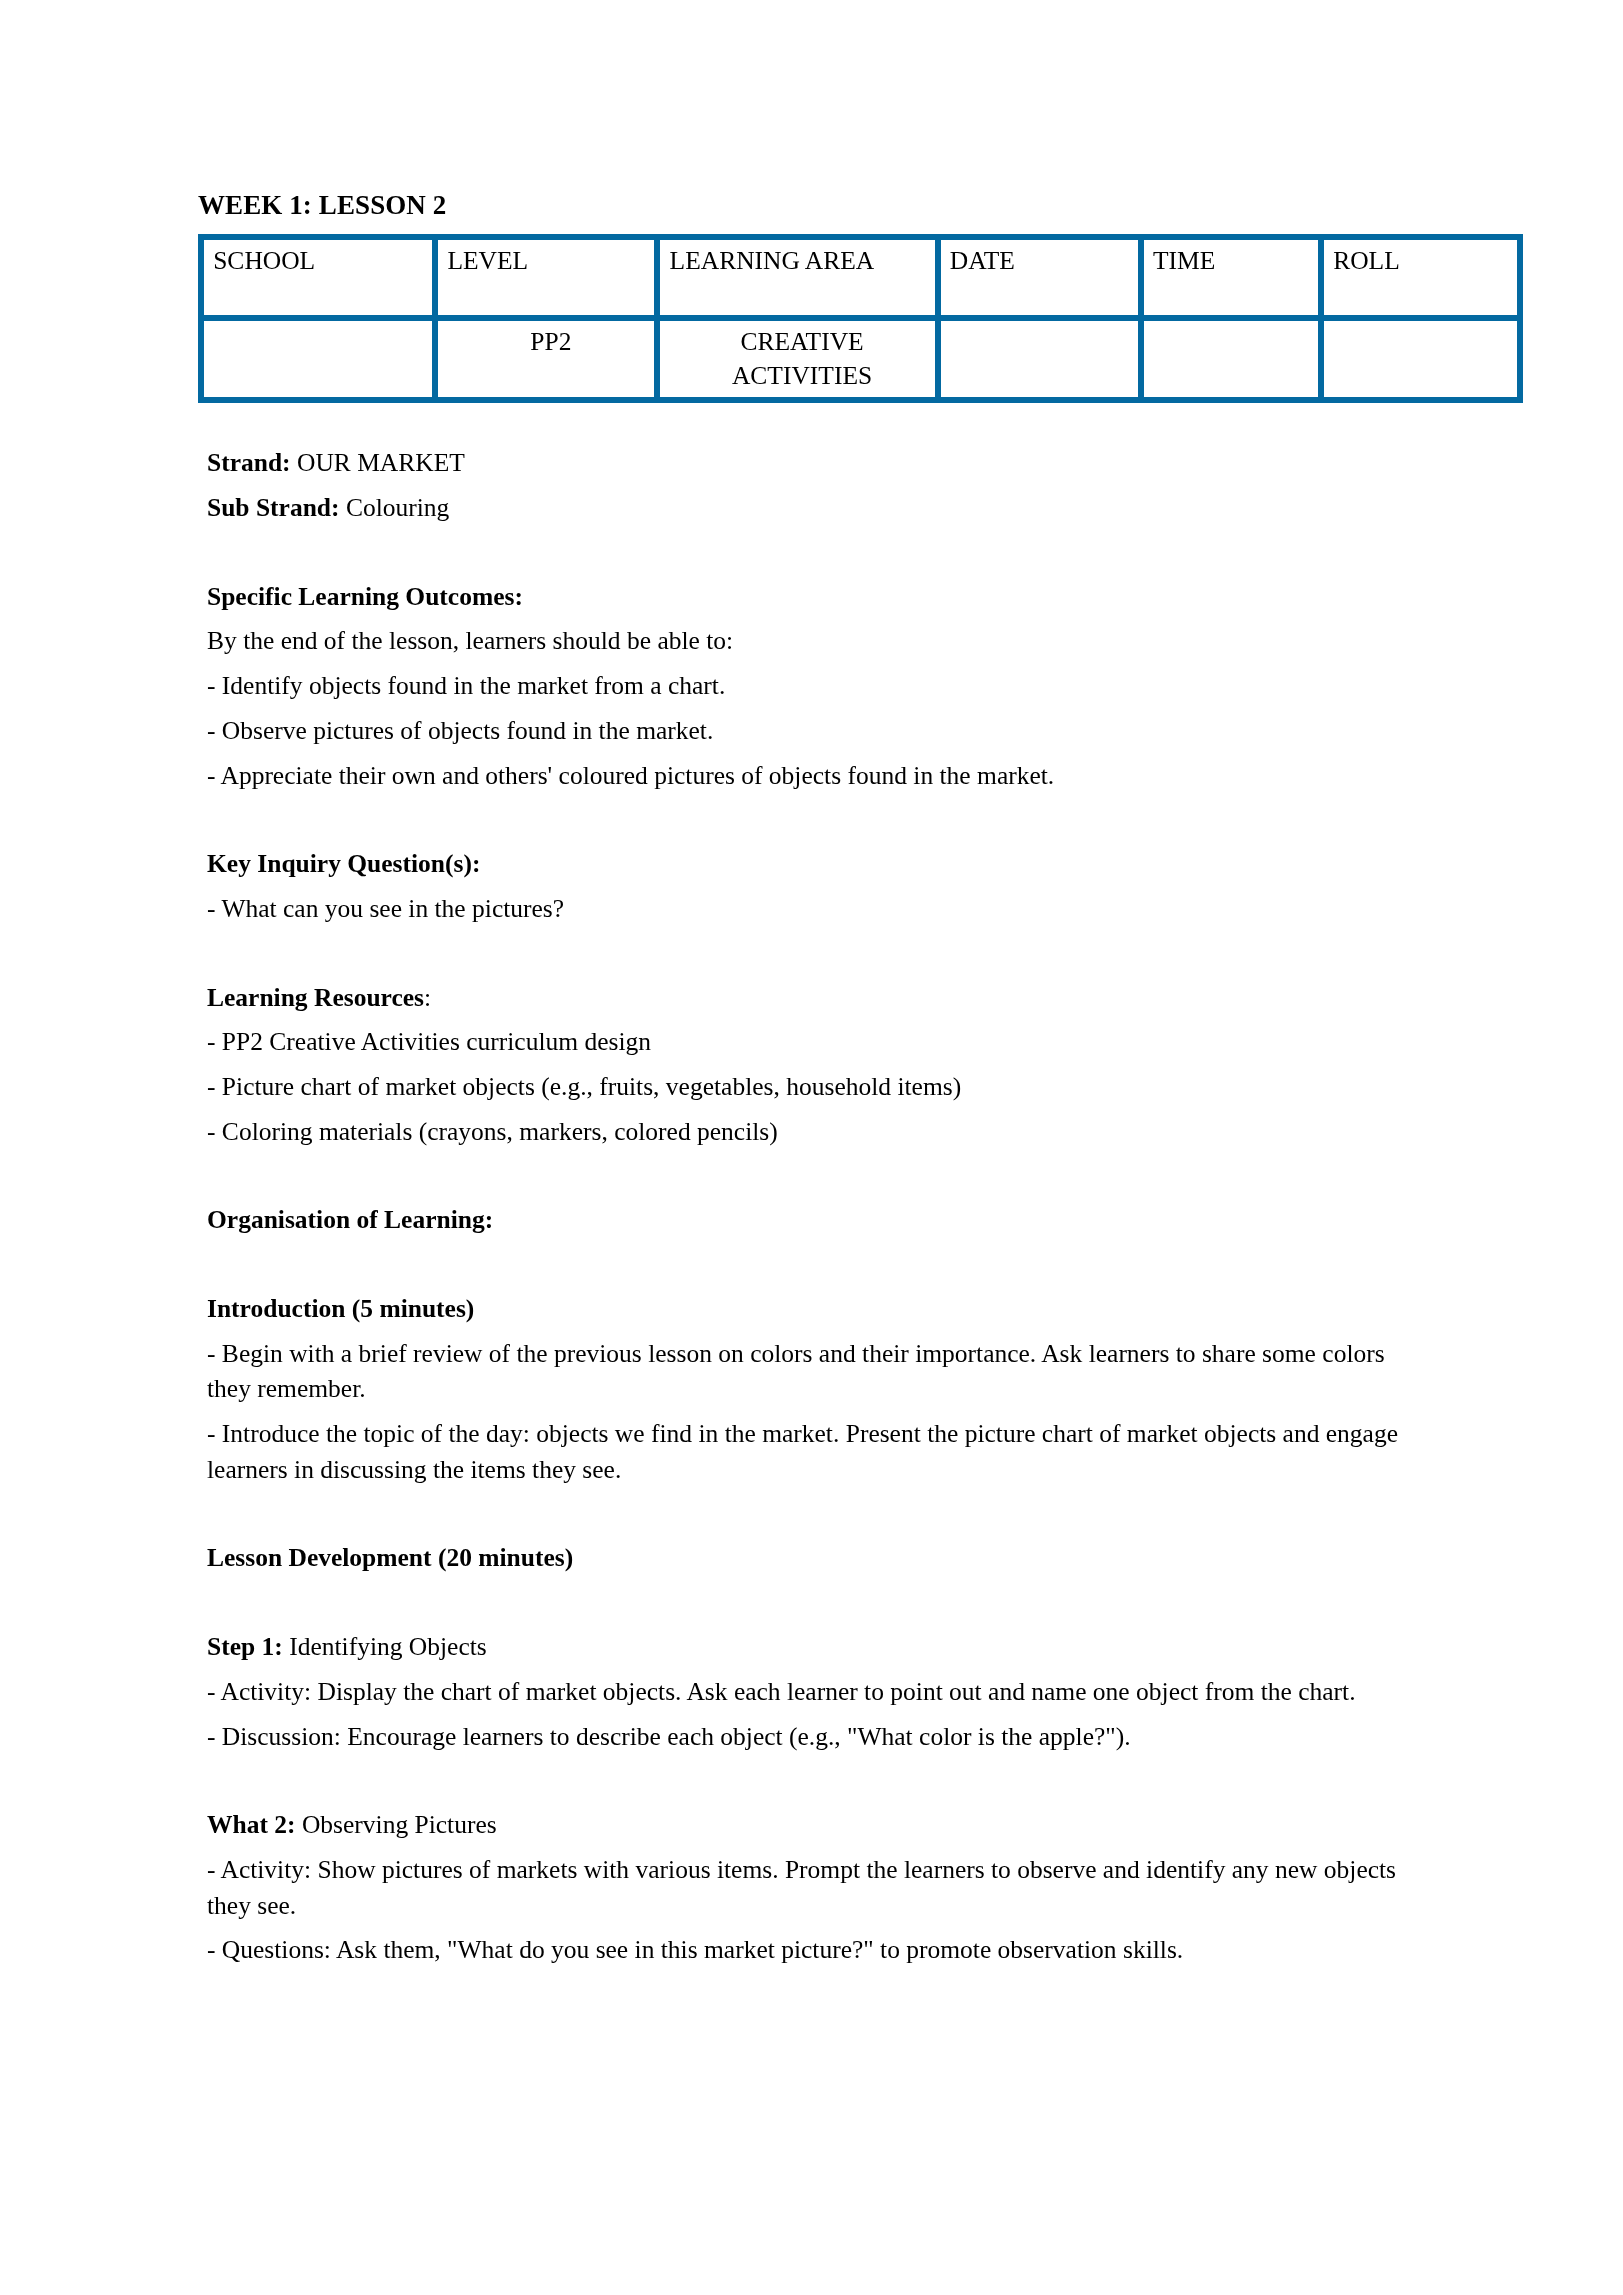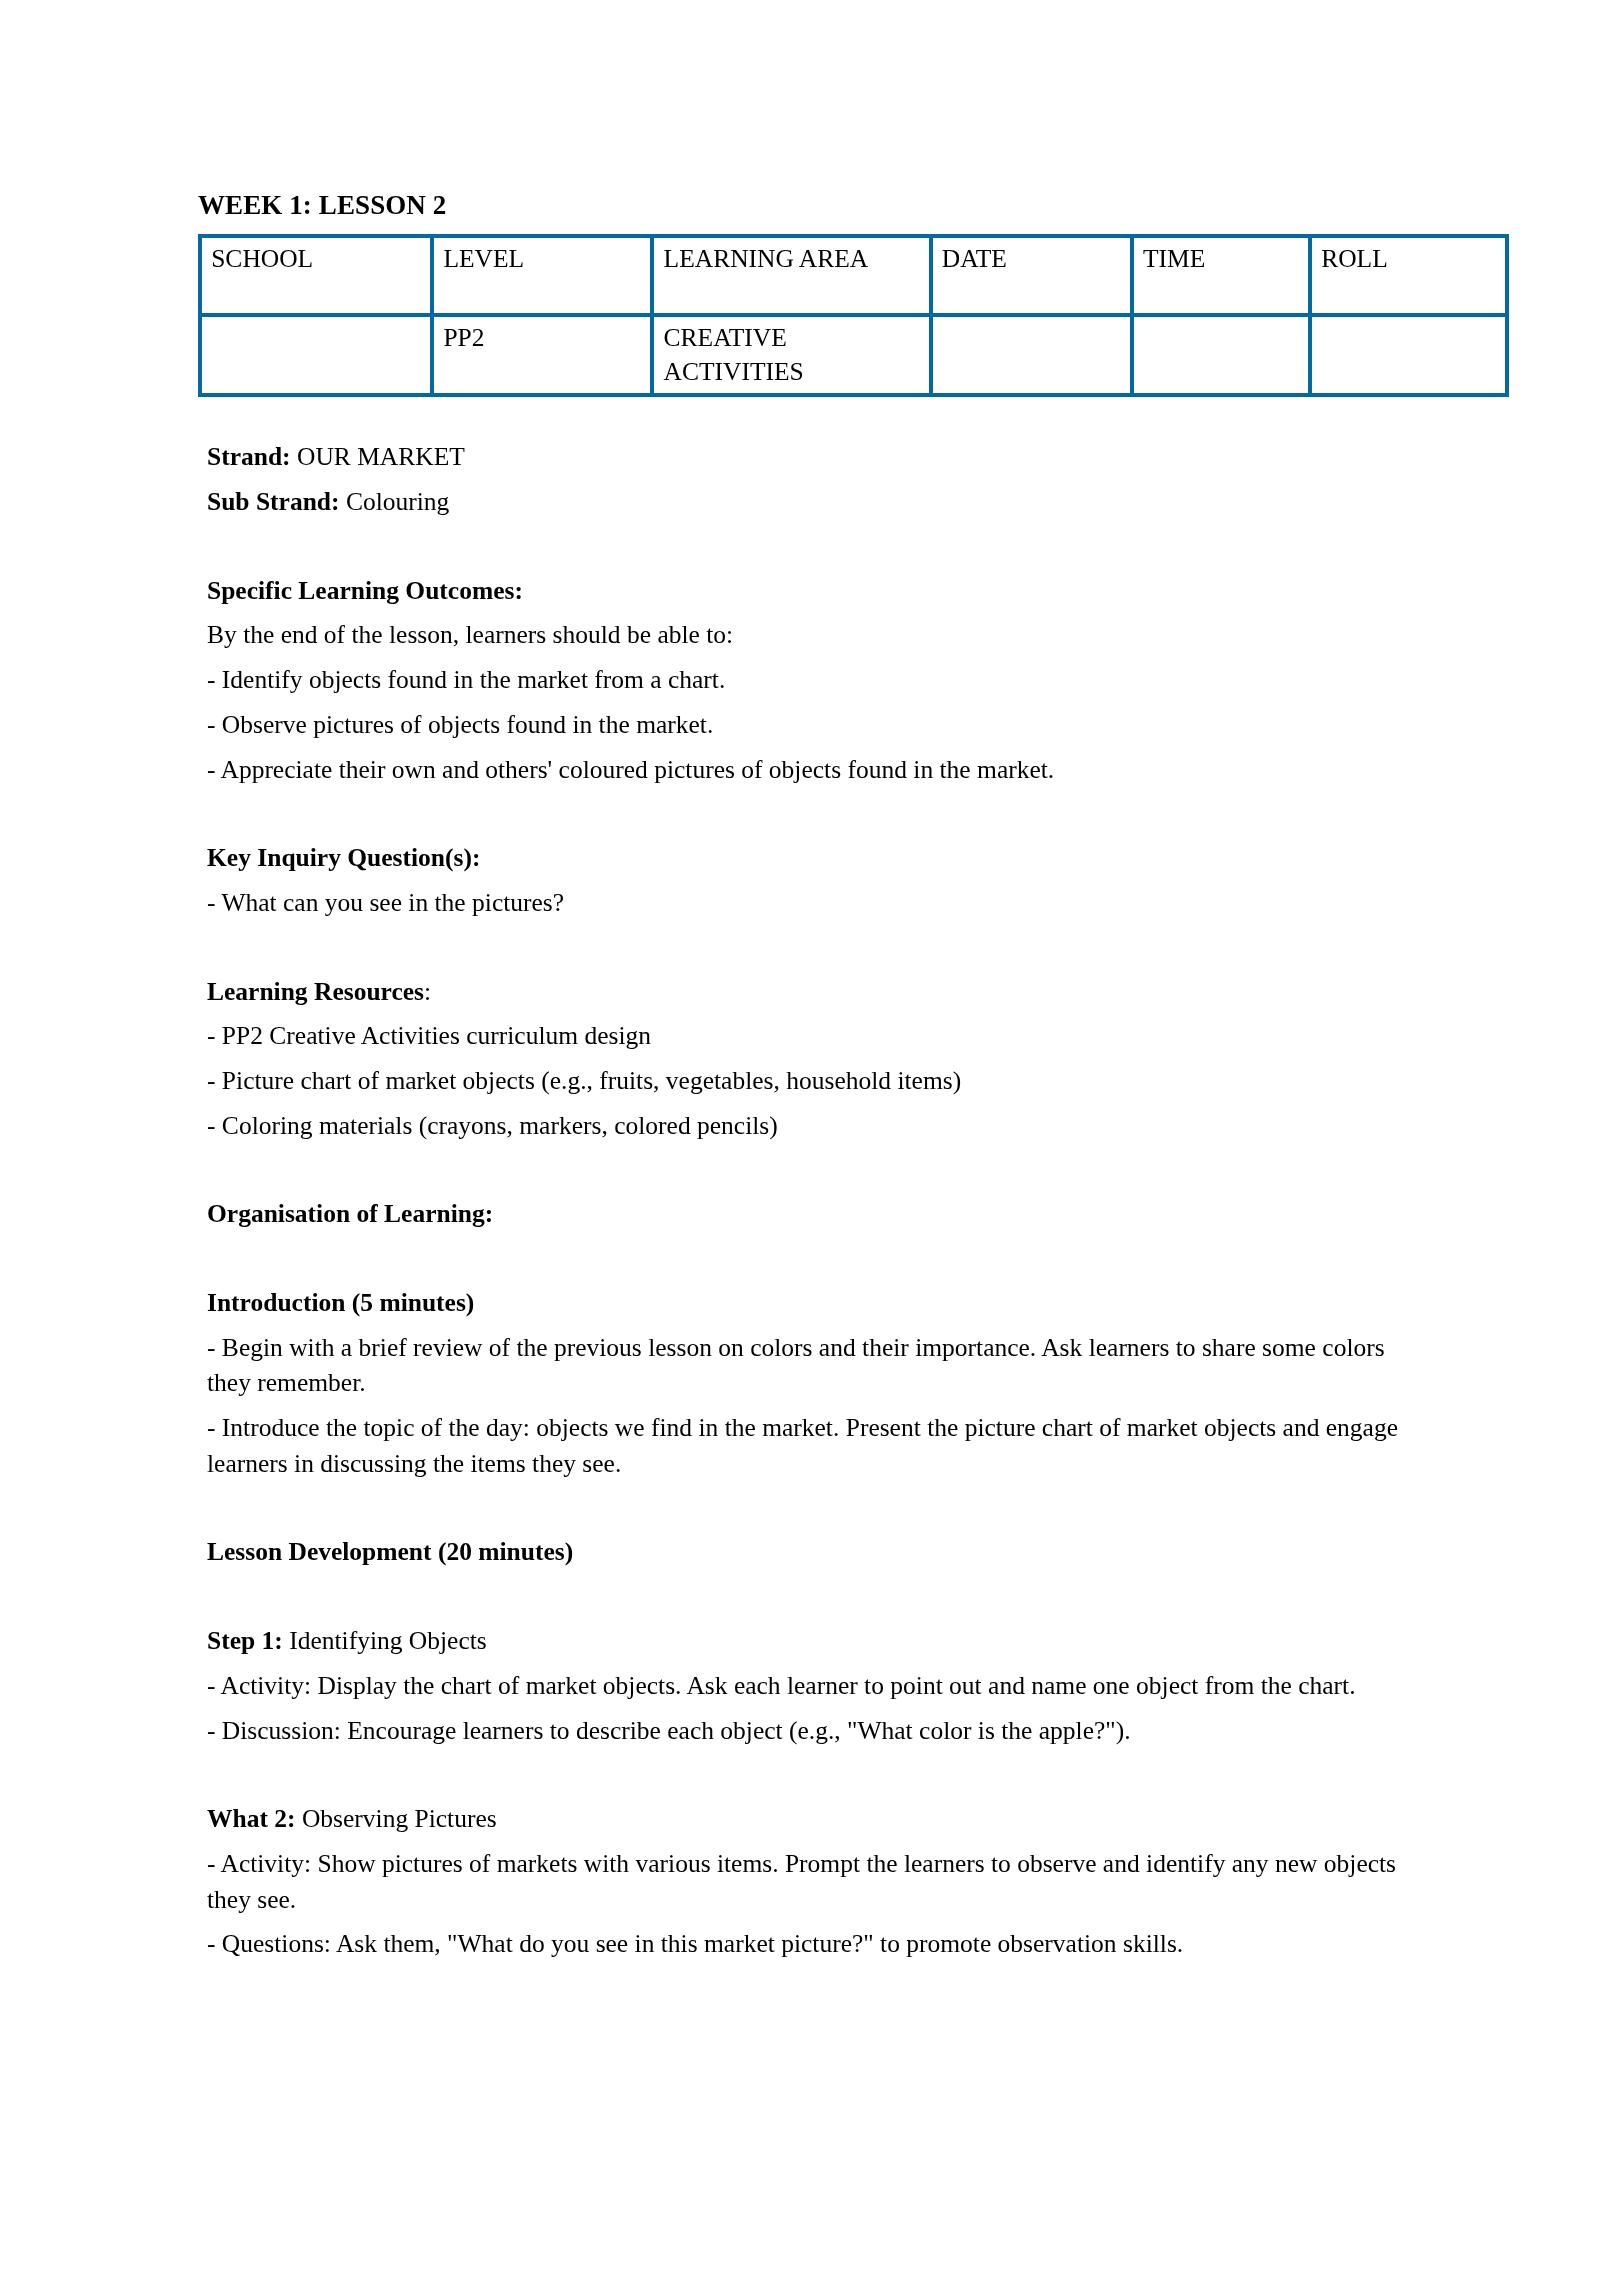--- a/index.html
+++ b/index.html
@@ -30,35 +30,35 @@
   }
 
   
   table.meta-table {
     border-collapse: collapse;
     width: 1228px;
     table-layout: fixed;
     margin: 0 0 0 0;
   }
   table.meta-table td {
-    border: 4px solid #0369a1;
+    border: 6px solid #0369a1;
     vertical-align: top;
     font-size: 25.5px;
     line-height: 1.35;
     padding: 3.9px 0 3.9px 9.2px;
     font-weight: normal;
   }
   td.c-school { width: 219px; }
   td.c-level  { width: 207px; }
   td.c-area   { width: 265px; }
   td.c-date   { width: 188px; }
   td.c-time   { width: 165px; font-family: Liberation Serif, serif; }
   td.c-roll   { width: 184px; }
   tr.row-head td { height: 67px; }
-  tr.row-body td { height: 67px; }
+  tr.row-body td { height: 67px; text-align: center; }
 
   
   .spacer-after-table { height: 33px; }
 
   p.line {
     font-size: 25.5px;
     line-height: 1.40;
     margin: 9px;
     max-width: 1230px;
   }

